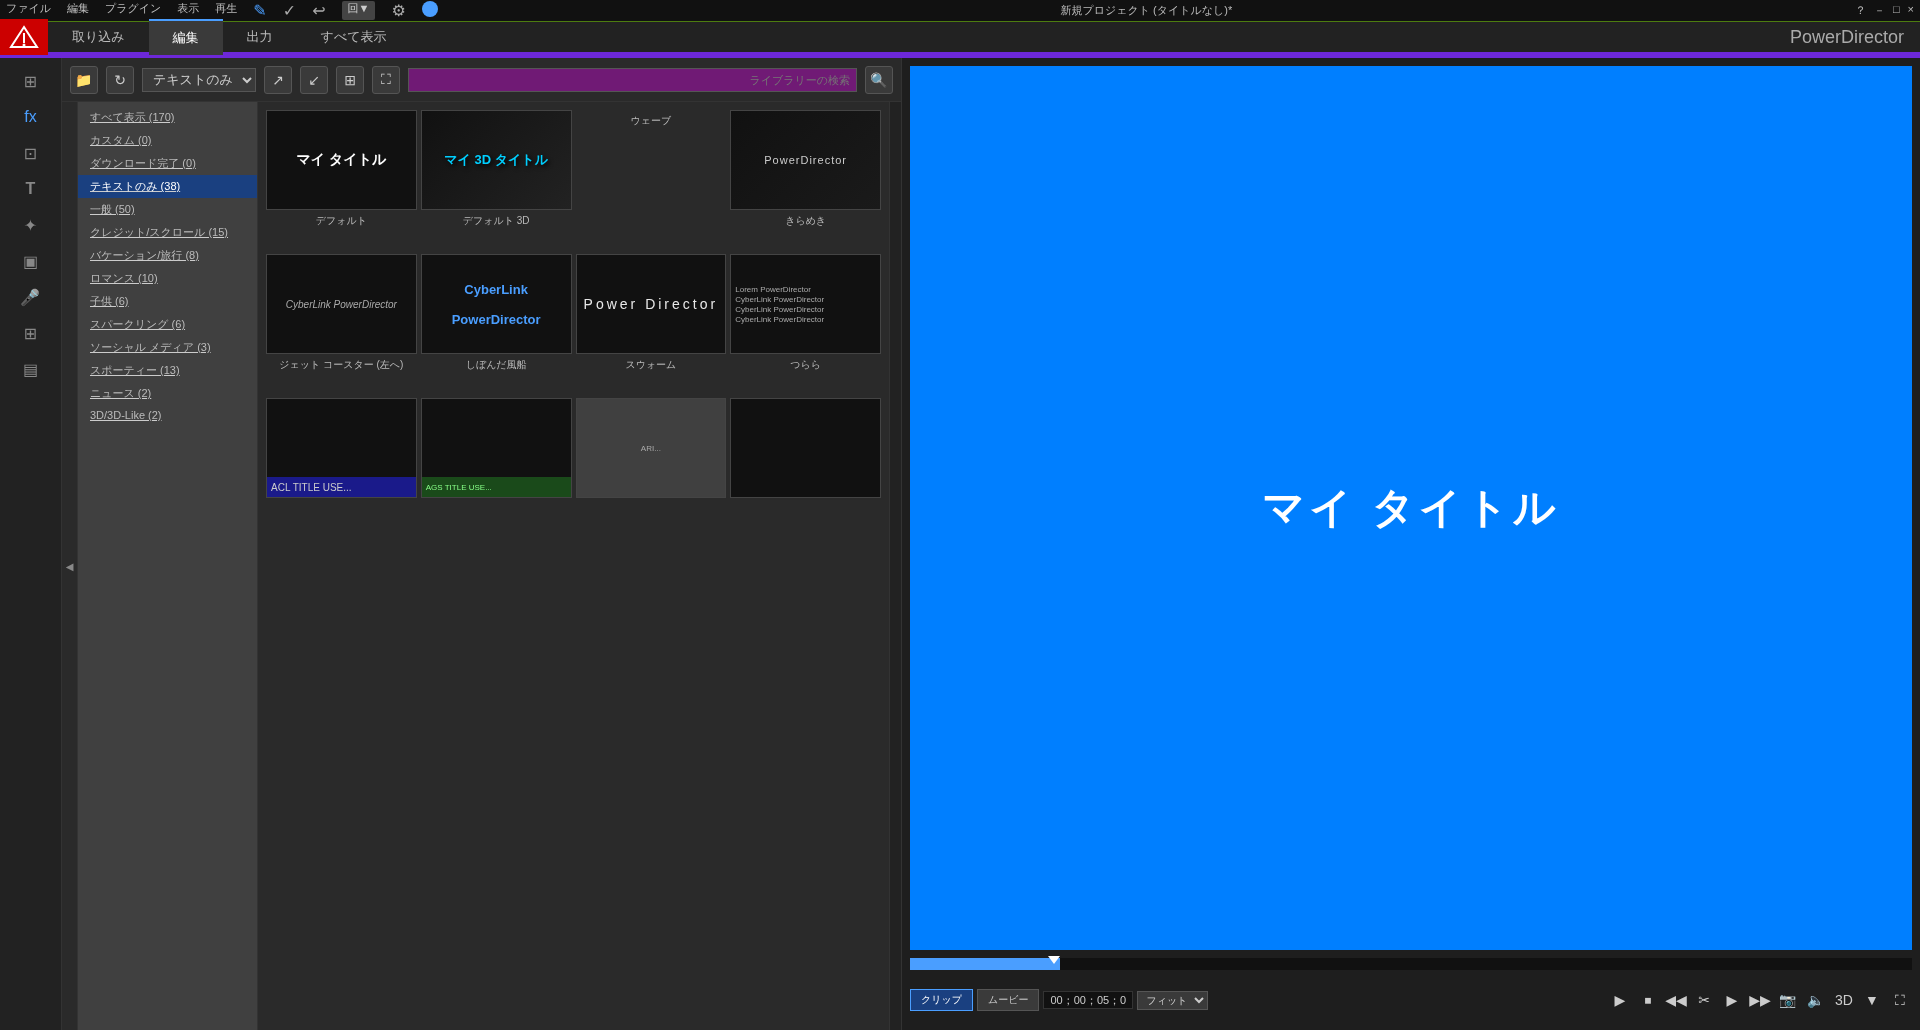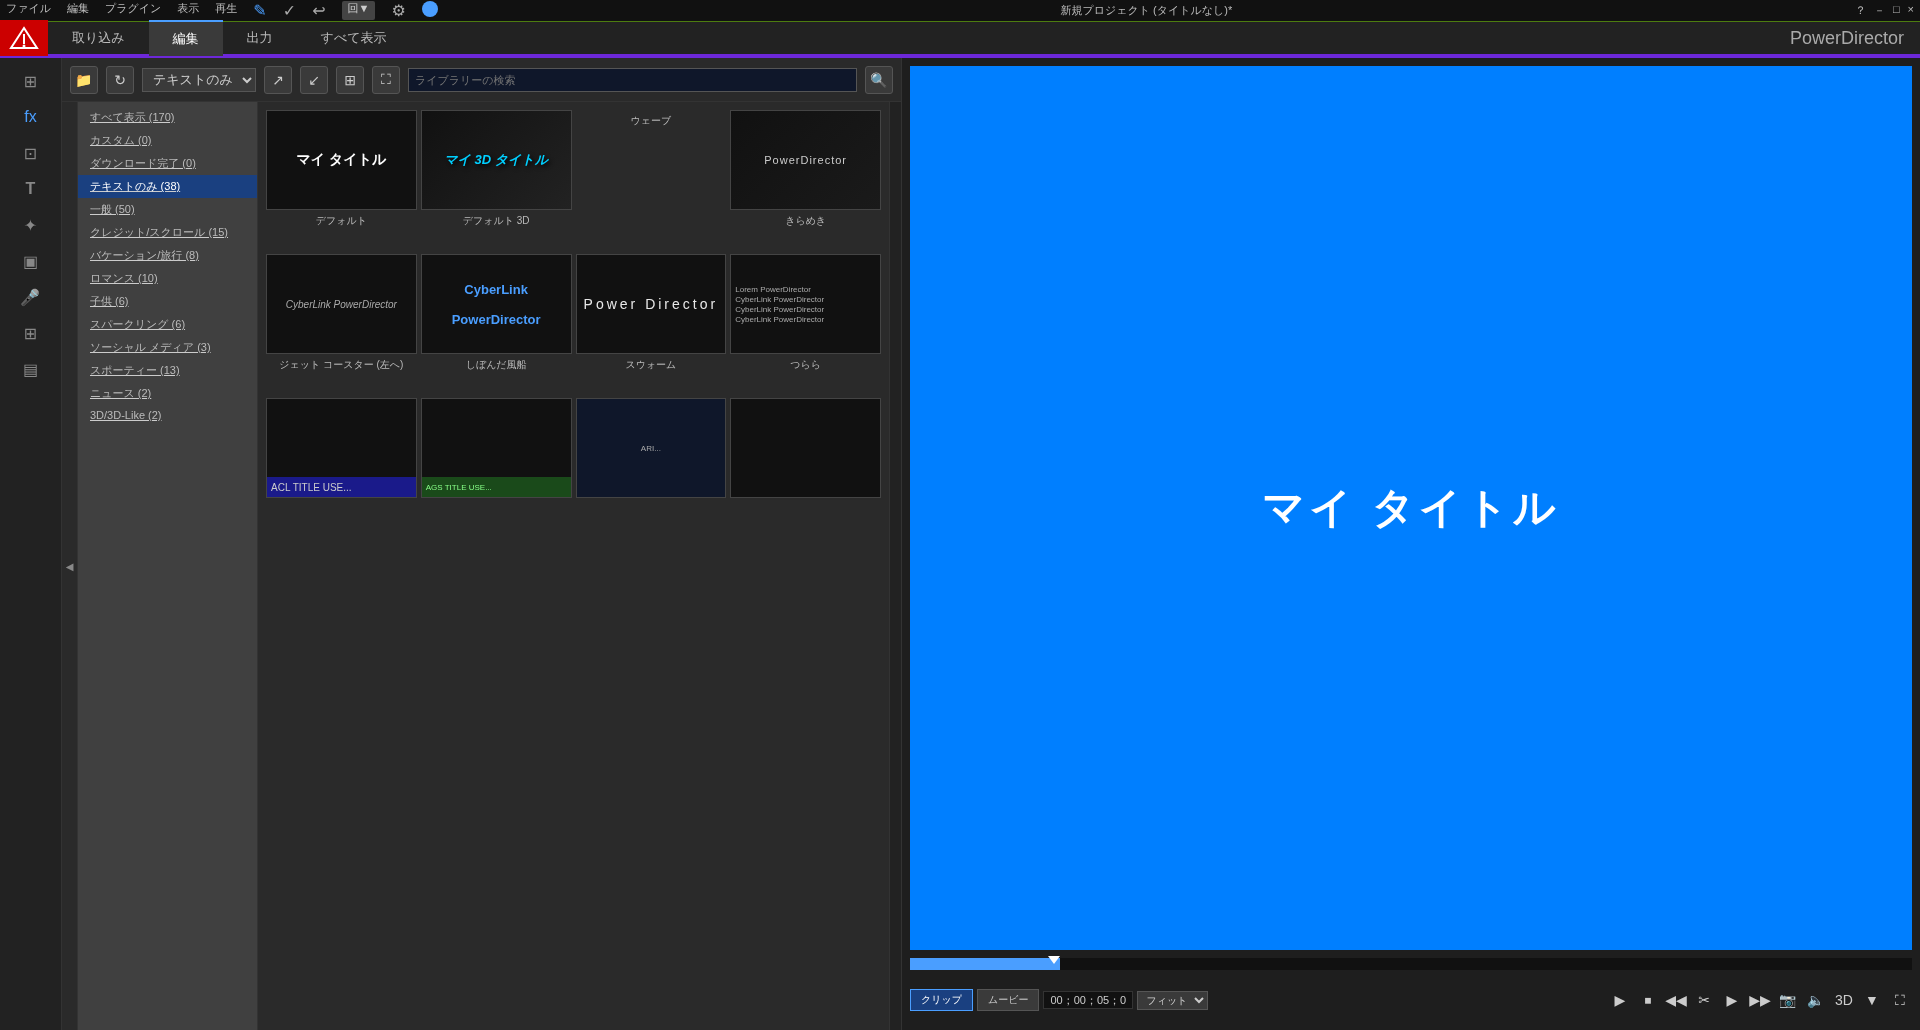--- a/index.html
+++ b/index.html
@@ -18,21 +18,21 @@
     #topbar-left { display: flex; gap: 16px; color: #bbb; font-size: 11px; }
     #topbar-center { color: #bbb; font-size: 11px; }
     #topbar-right { display: flex; gap: 8px; color: #bbb; font-size: 11px; }
 
     
     #navtabs {
       background: #222;
       height: 36px;
       display: flex;
       align-items: center;
-      border-bottom: 4px solid #6d28d9;
+      border-bottom: 6px solid #6d28d9;
     }
     #logo {
       width: 48px;
       height: 36px;
       background: #c00;
       display: flex;
       align-items: center;
       justify-content: center;
       color: white;
       font-weight: bold;
@@ -134,26 +134,27 @@
       background: #3a3a3a;
       border: 1px solid #555;
       color: #ccc;
       padding: 2px 6px;
       font-size: 13px;
       height: 24px;
       min-width: 100px;
     }
     #lib-search {
       flex: 1;
-      background: #0f172a;
+      background: #701a75;
       border: 1px solid #555;
       color: #ccc;
       padding: 2px 6px;
       font-size: 11px;
       height: 24px;
+      text-align: right;
     }
 
     
     #library-content {
       display: flex;
       flex: 1;
       overflow: hidden;
     }
 
     
@@ -467,21 +468,21 @@
         <div id="grid-area">
 
           <div class="thumb-cell">
             <div class="thumb-img thumb-default" style="background:#111;">
               <span style="color:white; font-size:14px; text-align:center; font-weight:bold;">マイ タイトル</span>
             </div>
             <div class="thumb-label">デフォルト</div>
           </div>
           <div class="thumb-cell">
             <div class="thumb-img thumb-3d">
-              <span style="color:#00cfff; font-size:13px; font-weight:bold; text-shadow: 2px 2px 4px #000; font-style: italic;">マイ 3D タイトル</span>
+              <span style="color:#00cfff; font-size:13px; font-weight:bold; text-shadow: 2px 2px 4px #000;">マイ 3D タイトル</span>
             </div>
             <div class="thumb-label">デフォルト 3D</div>
           </div>
           <div class="thumb-cell">
             <div class="thumb-label">ウェーブ</div>
           </div>
           <div class="thumb-cell">
             <div class="thumb-img thumb-sparkle" style="background:linear-gradient(135deg,#111,#1a1a1a);">
               <span style="color:#ccc; font-size:11px; letter-spacing:1px;">PowerDirector</span>
             </div>
@@ -527,21 +528,21 @@
           </div>
           <div class="thumb-cell">
             <div class="thumb-img thumb-row3" style="background:#111; position:relative;">
               <div style="position:absolute; bottom:0; left:0; right:0; background:#1a4a1a; height:20px; display:flex; align-items:center; padding:0 4px;">
                 <span style="color:#8f8; font-size:8px;">AGS TITLE USE...</span>
               </div>
             </div>
             <div class="thumb-label"></div>
           </div>
           <div class="thumb-cell">
-            <div class="thumb-img thumb-row3" style="background:#0f172a;">
+            <div class="thumb-img thumb-row3" style="background:#404040;">
               <span style="color:#aaa; font-size:8px;">ARI...</span>
             </div>
             <div class="thumb-label"></div>
           </div>
           <div class="thumb-cell">
             <div class="thumb-img thumb-row3" style="background:#111;"></div>
             <div class="thumb-label"></div>
           </div>
 
         </div>

